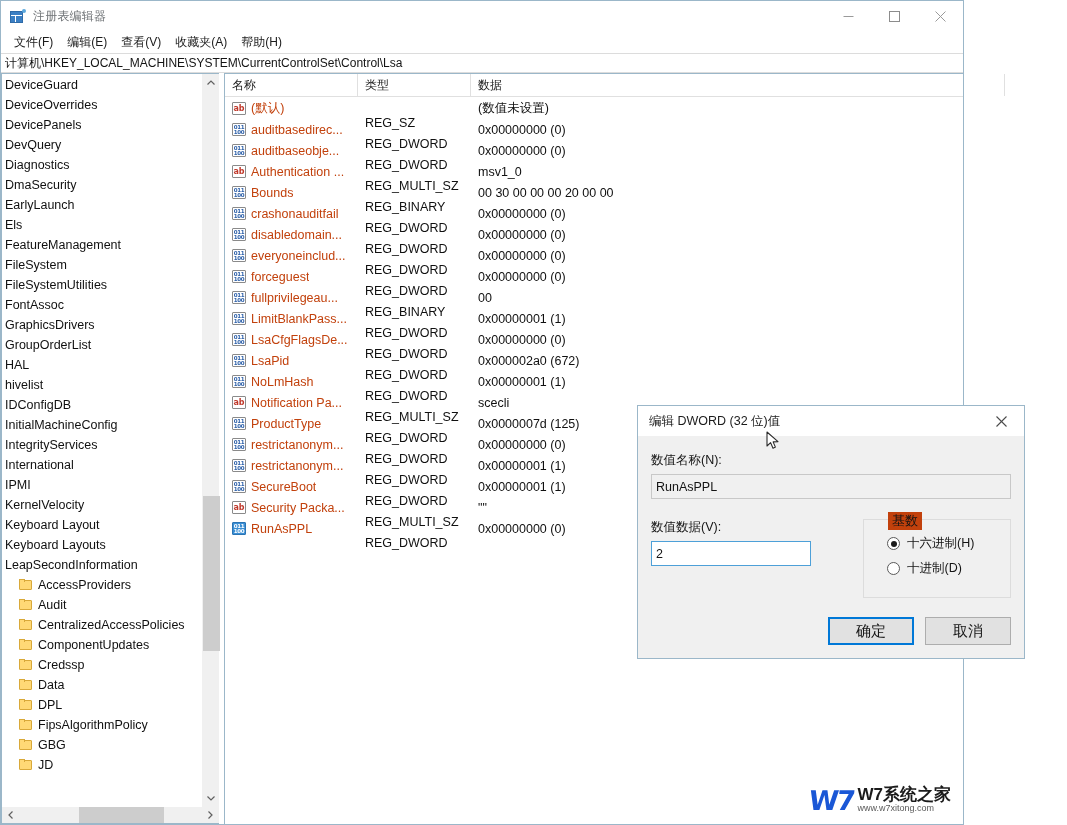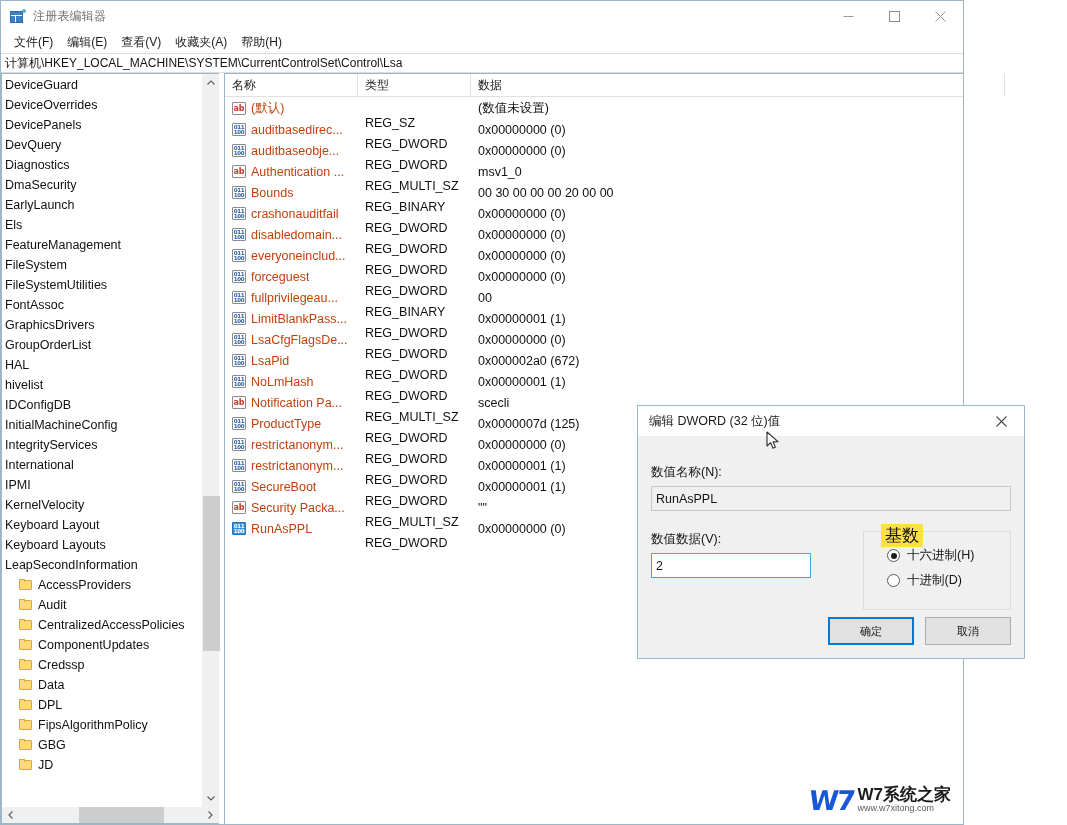--- a/index.html
+++ b/index.html
@@ -487,24 +487,24 @@
     border: 1px solid #dcdcdc;
     box-sizing: border-box;
     position: relative;
     padding: 11px 0 9px 0;
     margin-top: 7px;
     height: 79px;
   }
   #base-legend {
     position: absolute;
     top: -8px;
-    left: 17px;
-    background: #fde047;
+    left: 24px;
+    background: #c2410c;
     padding: 0 4px;
-    font-size: 17px;
+    font-size: 13px;
     color: #141414;
   }
   .radio-row {
     display: flex;
     align-items: center;
     padding-left: 23px;
     height: 25px;
   }
   .radio {
     width: 13px; height: 13px;
@@ -535,21 +535,21 @@
     display: flex;
     gap: 11px;
   }
   .dlg-btn {
     width: 86px;
     height: 28px;
     box-sizing: border-box;
     background: #e1e1e1;
     border: 1px solid #adadad;
     font-family: "Liberation Sans", sans-serif;
-    font-size: 11px;
+    font-size: 15px;
     color: #141414;
     display: flex;
     align-items: center;
     justify-content: center;
   }
   .dlg-btn.default {
     border: 2px solid #0078d7;
     background: #e1e1e1;
   }
 
@@ -1036,21 +1036,21 @@
     <div id="dlg-title">
       <div class="t">编辑 DWORD (32 位)值</div>
       <div id="dlg-close">
         <svg width="11" height="11" viewBox="0 0 11 11">
             <line x1="0.5" y1="0.5" x2="10.5" y2="10.5" stroke="#4a4a4a" stroke-width="1.1"></line>
             <line x1="10.5" y1="0.5" x2="0.5" y2="10.5" stroke="#4a4a4a" stroke-width="1.1"></line>
           </svg>
       </div>
     </div>
     <div id="dlg-body">
-      <div class="dlg-label" style="margin-top:28px;">数值名称(N):</div>
+      <div class="dlg-label" style="margin-top:16px;">数值名称(N):</div>
       <input id="name-input" type="text" readonly="" value="RunAsPPL" style="">
       <div id="row2">
         <div id="data-col">
           <div class="dlg-label" style="margin-top:7px;">数值数据(V):</div>
           <input id="data-input" type="text" value="2" style="">
         </div>
         <div id="base-group">
           <div id="base-legend">基数</div>
           <div class="radio-row">
             <span class="radio checked"></span>

